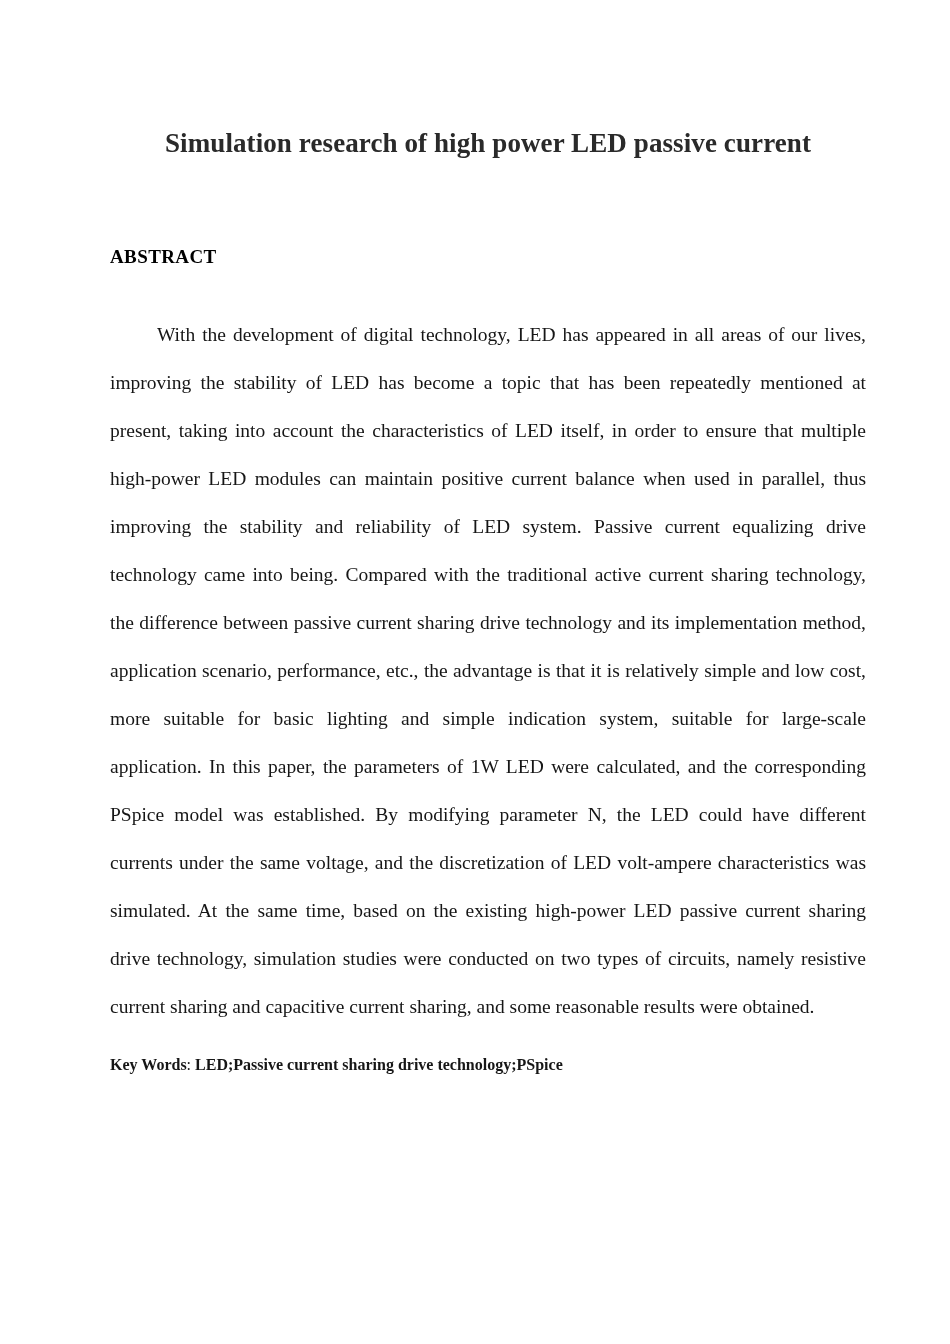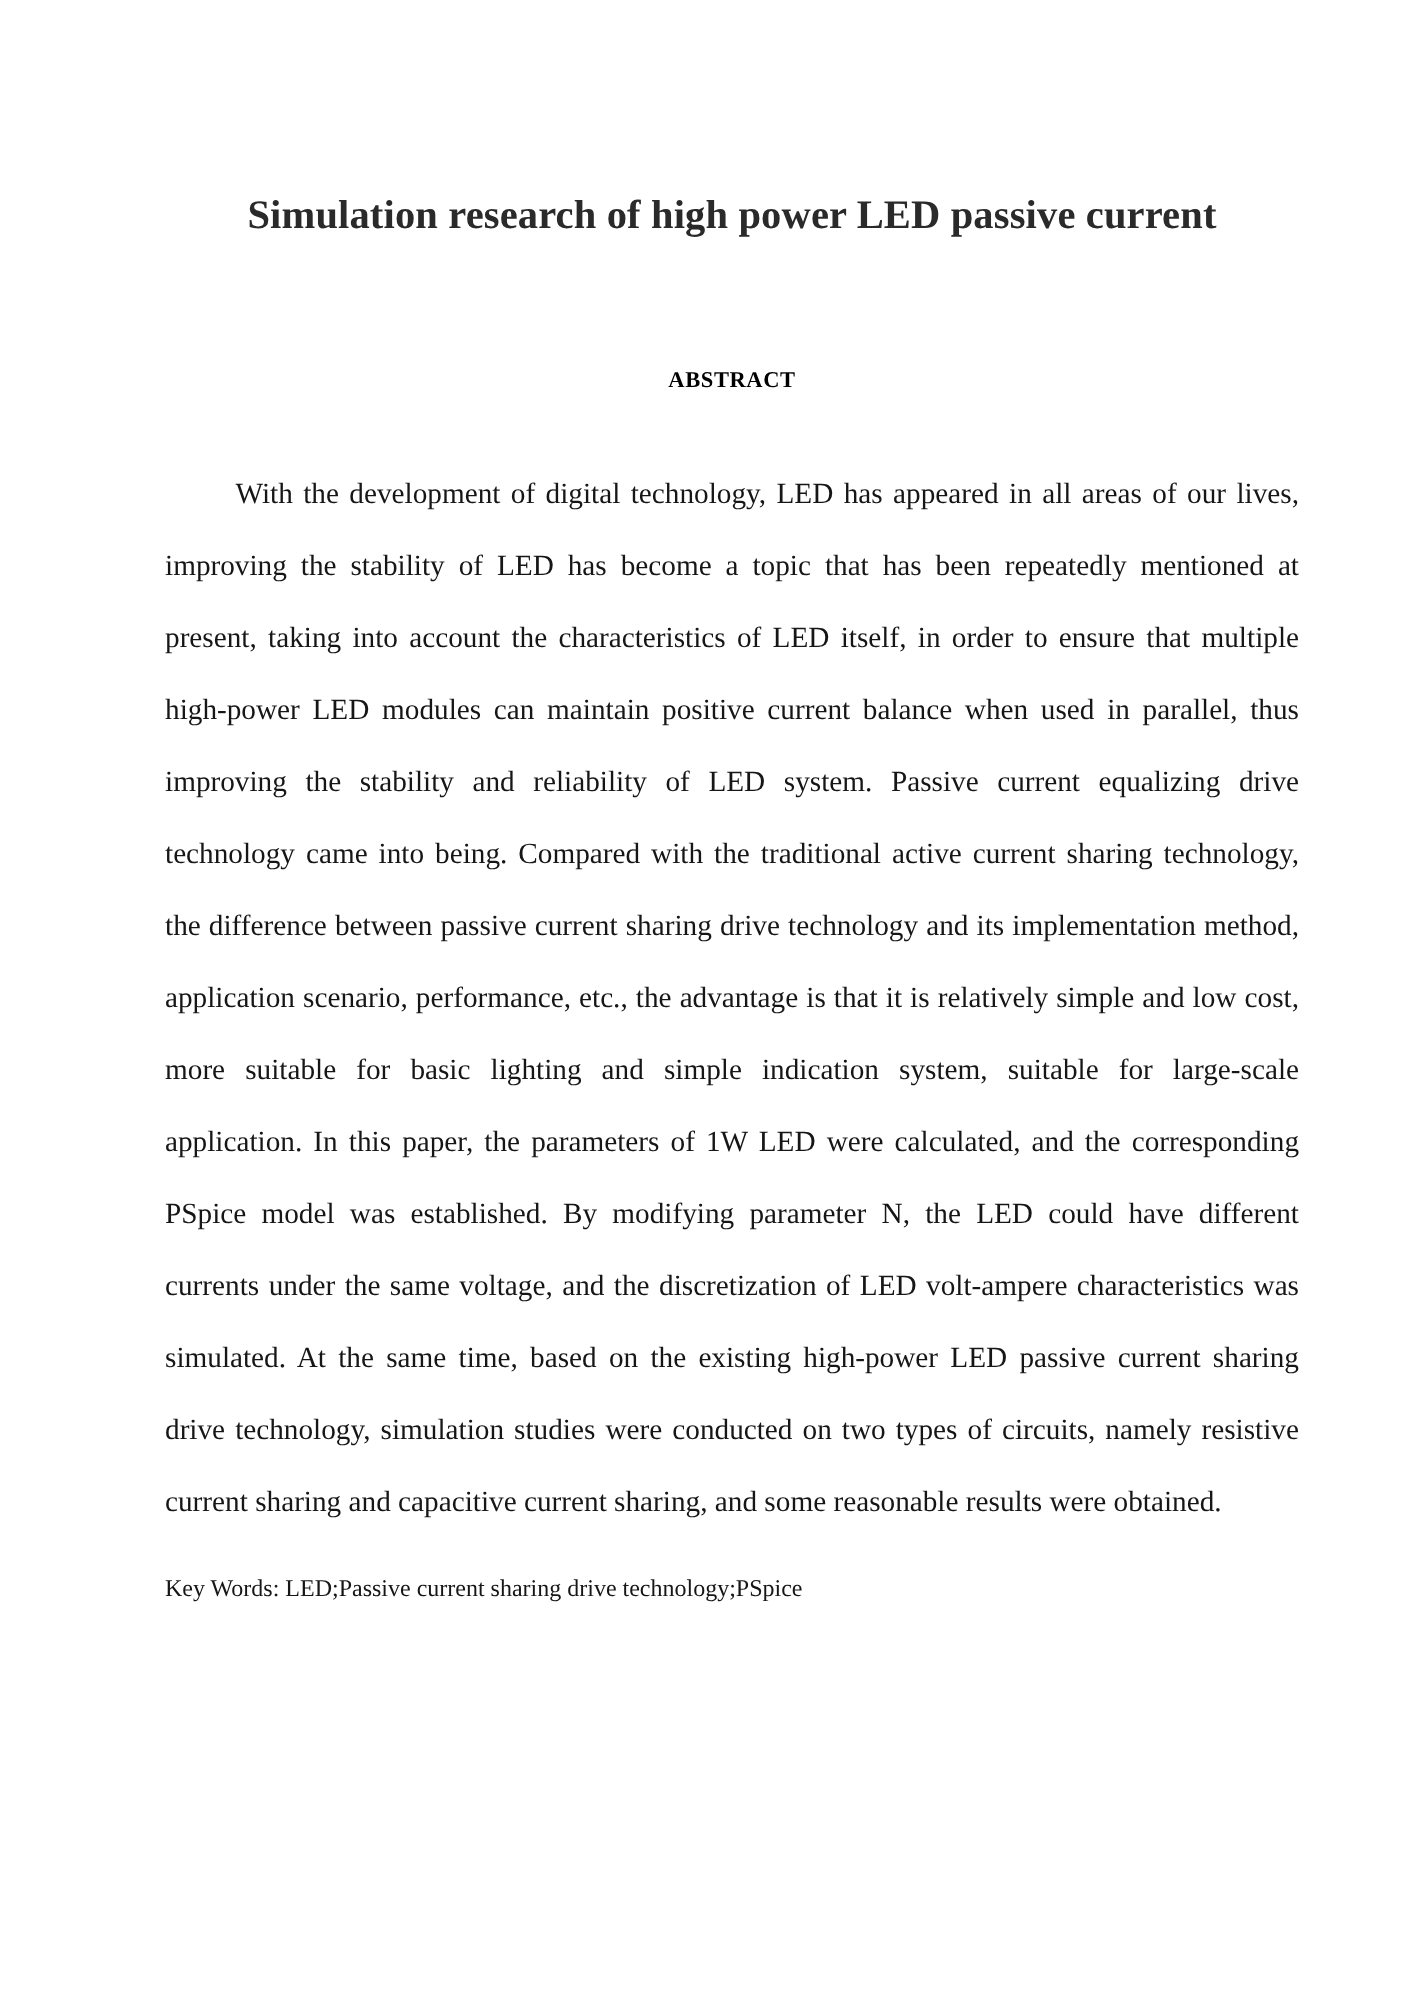--- a/index.html
+++ b/index.html
@@ -43,23 +43,23 @@
     letter-spacing: 0.1px;
   }
   .doc-title .title-line {
     display: block;
   }
 
   
   .abstract-heading {
     margin: 0;
     padding-top: 77px;
-    font-size: 15px;
+    font-size: 19px;
     font-weight: bold;
-    text-align: center;
+    text-align: left;
     color: #000000;
     letter-spacing: 0.4px;
   }
 
   
   .abstract-body {
     margin: 0;
     padding-top: 43px;
     font-size: 19.5px;
     line-height: 48px;
@@ -73,24 +73,24 @@
   
   .keywords {
     margin: 0;
     padding-top: 23px;
     font-size: 16px;
     line-height: 22px;
     text-align: left;
     color: #161616;
   }
   .keywords .kw-label {
-    font-weight: normal;
+    font-weight: bold;
   }
   .keywords .kw-value {
-    font-weight: normal;
+    font-weight: bold;
   }
 </style>
 </head>
 <body>
 
 <div class="page">
   <div class="content">
 
     <h1 class="doc-title">
       <span class="title-line">Simulation research of high power LED passive current</span>

